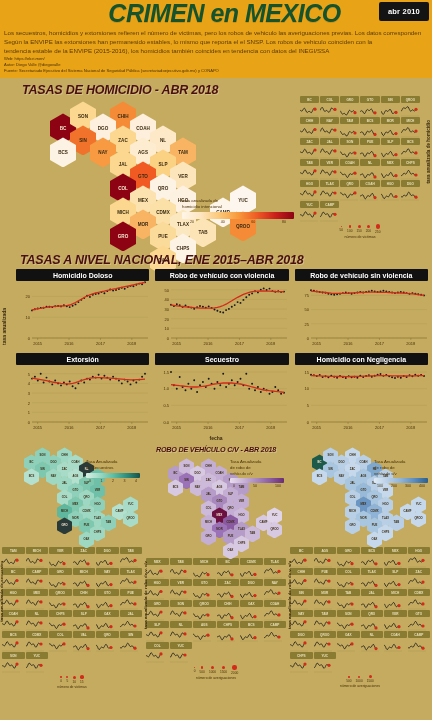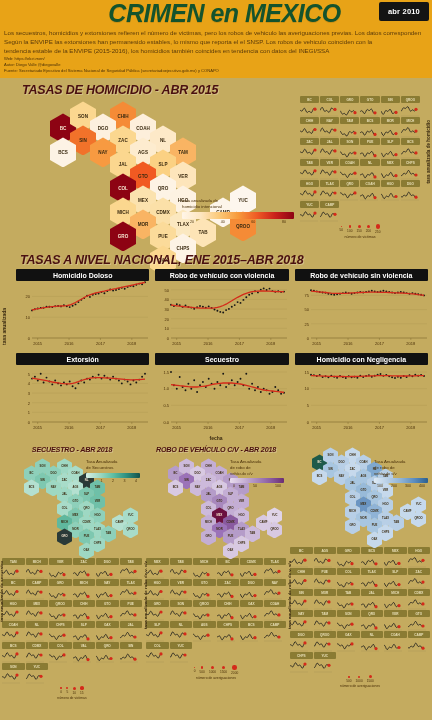--- a/index.html
+++ b/index.html
@@ -95,21 +95,21 @@
 <div class="subhead">
   <p>Los secuestros, homicidios y extorsiones refieren el número de victimas, pero los robos de vehiculo las averiguaciones previas. Los datos corresponden</p>
   <p>Según la ENVIPE las extorsiones han permanesido estables, lo mismo que reporta el el SNSP. Los robos de vehiculo coinciden con la</p>
   <p>tendencia estable de la ENVIPE (2015-2016), los homicidios también coincides en tendencia con datos del INEGI/SSA</p>
   <p class="small">Web: https://elcri.men/</p>
   <p class="small">Autor: Diego Valle @diegovalle</p>
   <p class="small">Fuente: Secretariado Ejecutivo del Sistema Nacional de Seguridad Pública (secretariadoejecutivo.gob.mx) y CONAPO</p>
 </div>
 
 <div style="position:relative;height:173px;">
-  <div class="sec-title" style="position:absolute;left:22px;top:3px;">TASAS DE HOMICIDIO - ABR 2015</div>
+  <div class="sec-title" style="position:absolute;left:22px;top:3px;">TASAS DE HOMICIDIO - ABR 2018</div>
 
   <div class="hexwrap" id="homicide-hexmap" style="position:absolute;left:12px;top:18px;width:250px;height:150px;">
       <div class="hex dark" style="left: 38px; top: 15px; background: rgb(141, 3, 19);">BC</div>
       <div class="hex" style="left: 58px; top: 3px; background: rgb(251, 215, 143);">SON</div>
       <div class="hex" style="left: 98px; top: 3px; background: rgb(245, 139, 54);">CHIH</div>
       <div class="hex" style="left: 78px; top: 15px; background: rgb(253, 240, 222);">DGO</div>
       <div class="hex" style="left: 118px; top: 15px; background: rgb(253, 239, 219);">COAH</div>
       <div class="hex" style="left: 58px; top: 27px; background: rgb(241, 114, 42);">SIN</div>
       <div class="hex" style="left: 98px; top: 27px; background: rgb(251, 215, 143);">ZAC</div>
       <div class="hex" style="left: 138px; top: 27px; background: rgb(253, 233, 200);">NL</div>
@@ -825,21 +825,20 @@
             <line x1="115.81666666666666" y1="57" x2="115.81666666666666" y2="59" stroke="#7a6628" stroke-width="0.4"></line>
             <text x="115.81666666666666" y="64" font-size="4" fill="#4a3008" text-anchor="middle" font-family="Liberation Sans">2018</text>
           </svg></div>
       </div>
     </div>
   <div class="haxis" style="position:absolute;left:0;right:0;bottom:2px;">fecha</div>
 </div>
 
 <div id="small-maps" style="position:relative;display:grid;grid-template-columns:repeat(3,1fr);height:265px;">
     <div style="position: relative; padding: 0px 2px;">
-      <div class="sec-title" style="font-size: 7.2px; text-align: center; padding-top: 2px;">SECUESTRO - ABR 2018</div>
       <div class="hexwrap" style="position: relative; height: 100px; margin-top: 2px;">
         <div class="hex small" style="left: 22px; top: 9px; background: rgb(142, 208, 186);">BC</div>
         <div class="hex small" style="left: 33px; top: 2px; background: rgb(142, 208, 186);">SON</div>
         <div class="hex small" style="left: 55px; top: 2px; background: rgb(158, 216, 195);">CHIH</div>
         <div class="hex small" style="left: 44px; top: 9px; background: rgb(142, 208, 186);">DGO</div>
         <div class="hex small" style="left: 66px; top: 9px; background: rgb(168, 220, 201);">COAH</div>
         <div class="hex small" style="left: 33px; top: 16px; background: rgb(126, 200, 176);">SIN</div>
         <div class="hex small" style="left: 55px; top: 16px; background: rgb(168, 220, 201);">ZAC</div>
         <div class="hex small dark" style="left: 77px; top: 16px; background: rgb(42, 58, 56);">NL</div>
         <div class="hex small" style="left: 22px; top: 23px; background: rgb(180, 224, 208);">BCS</div>

